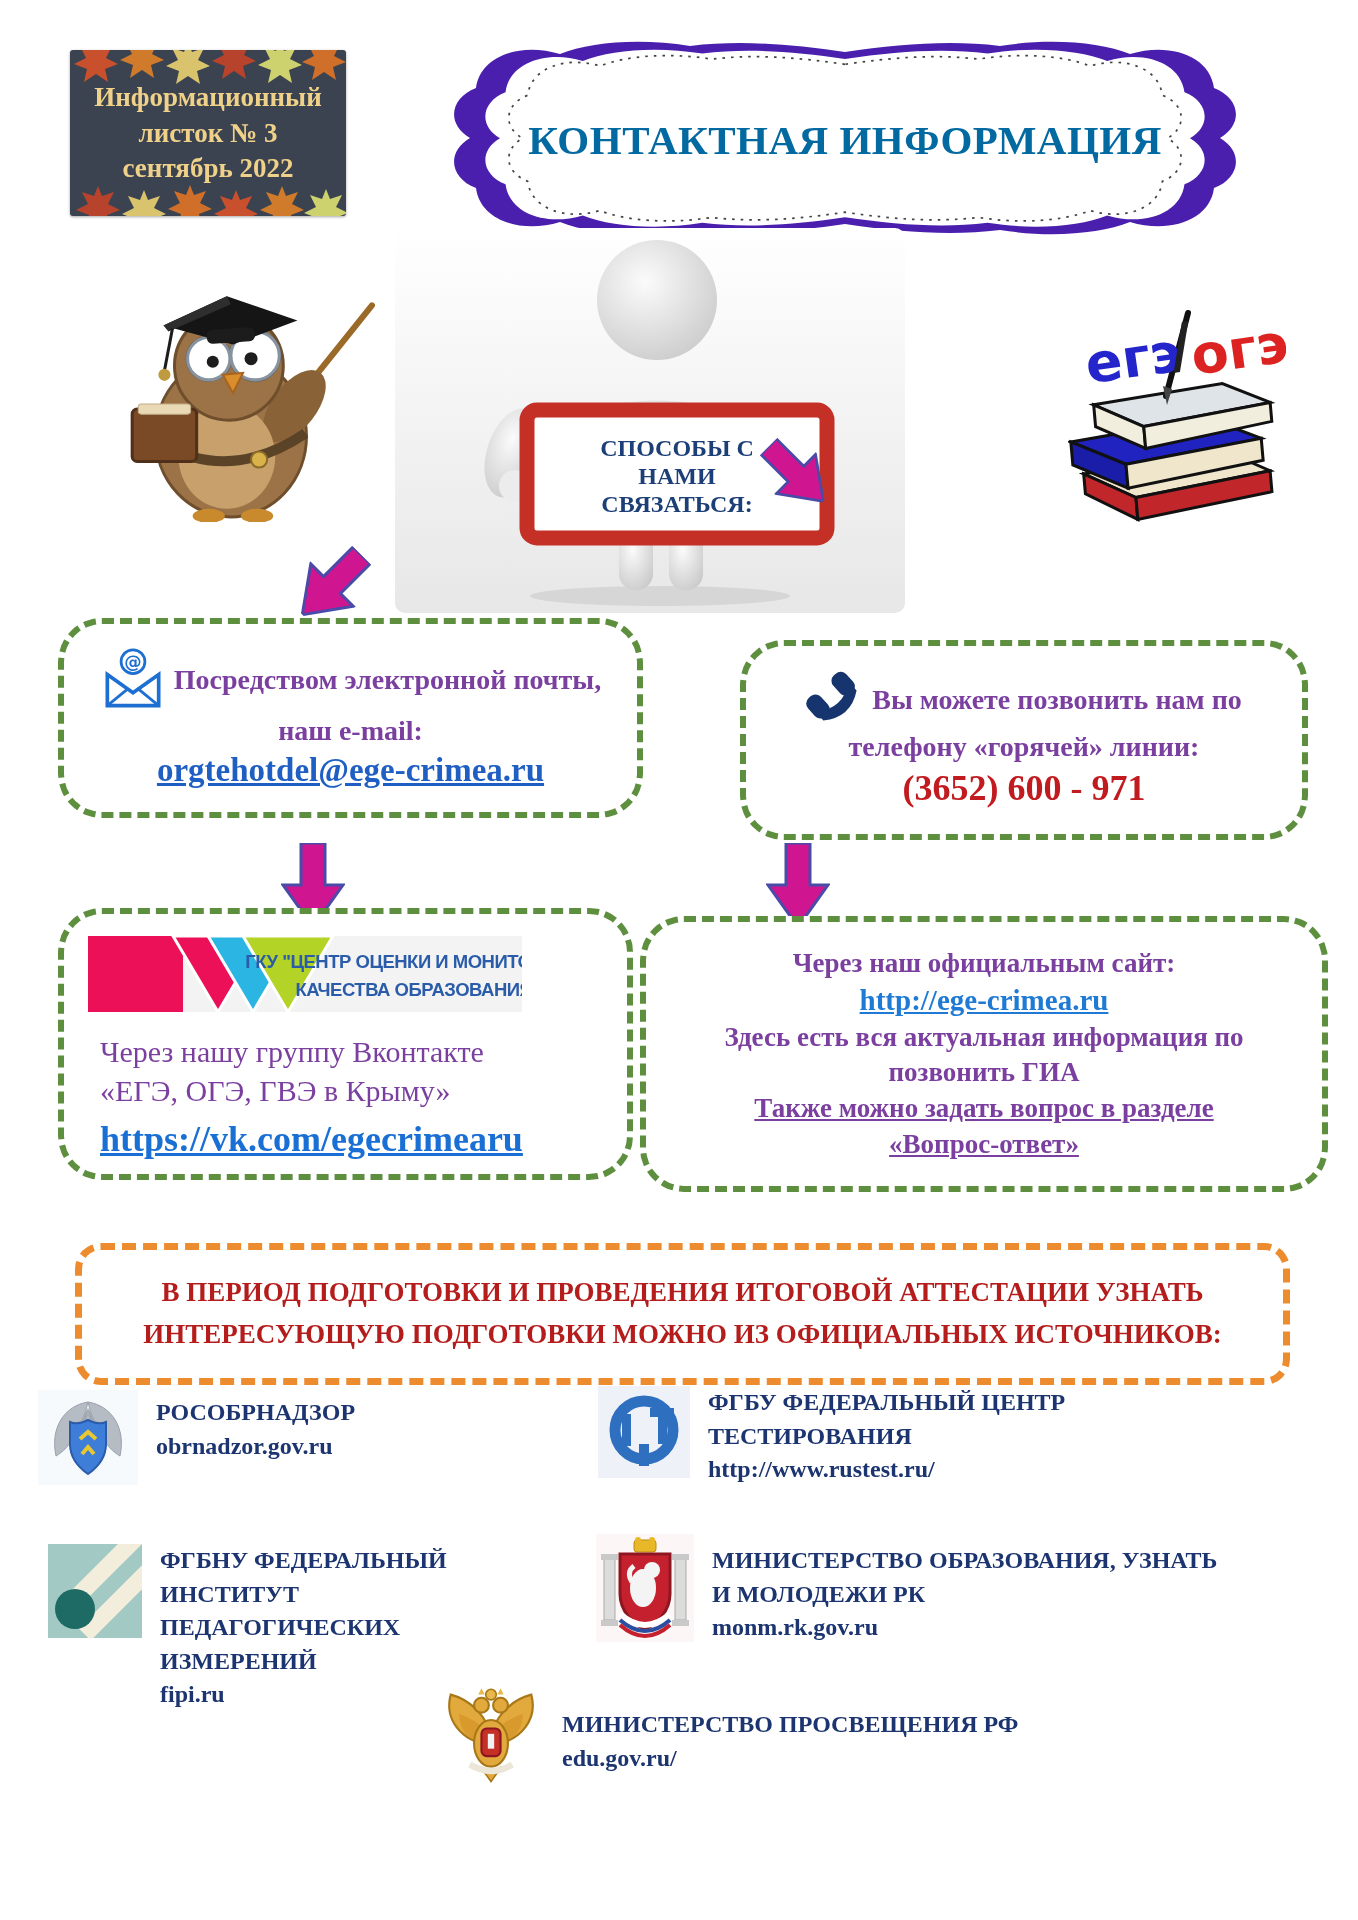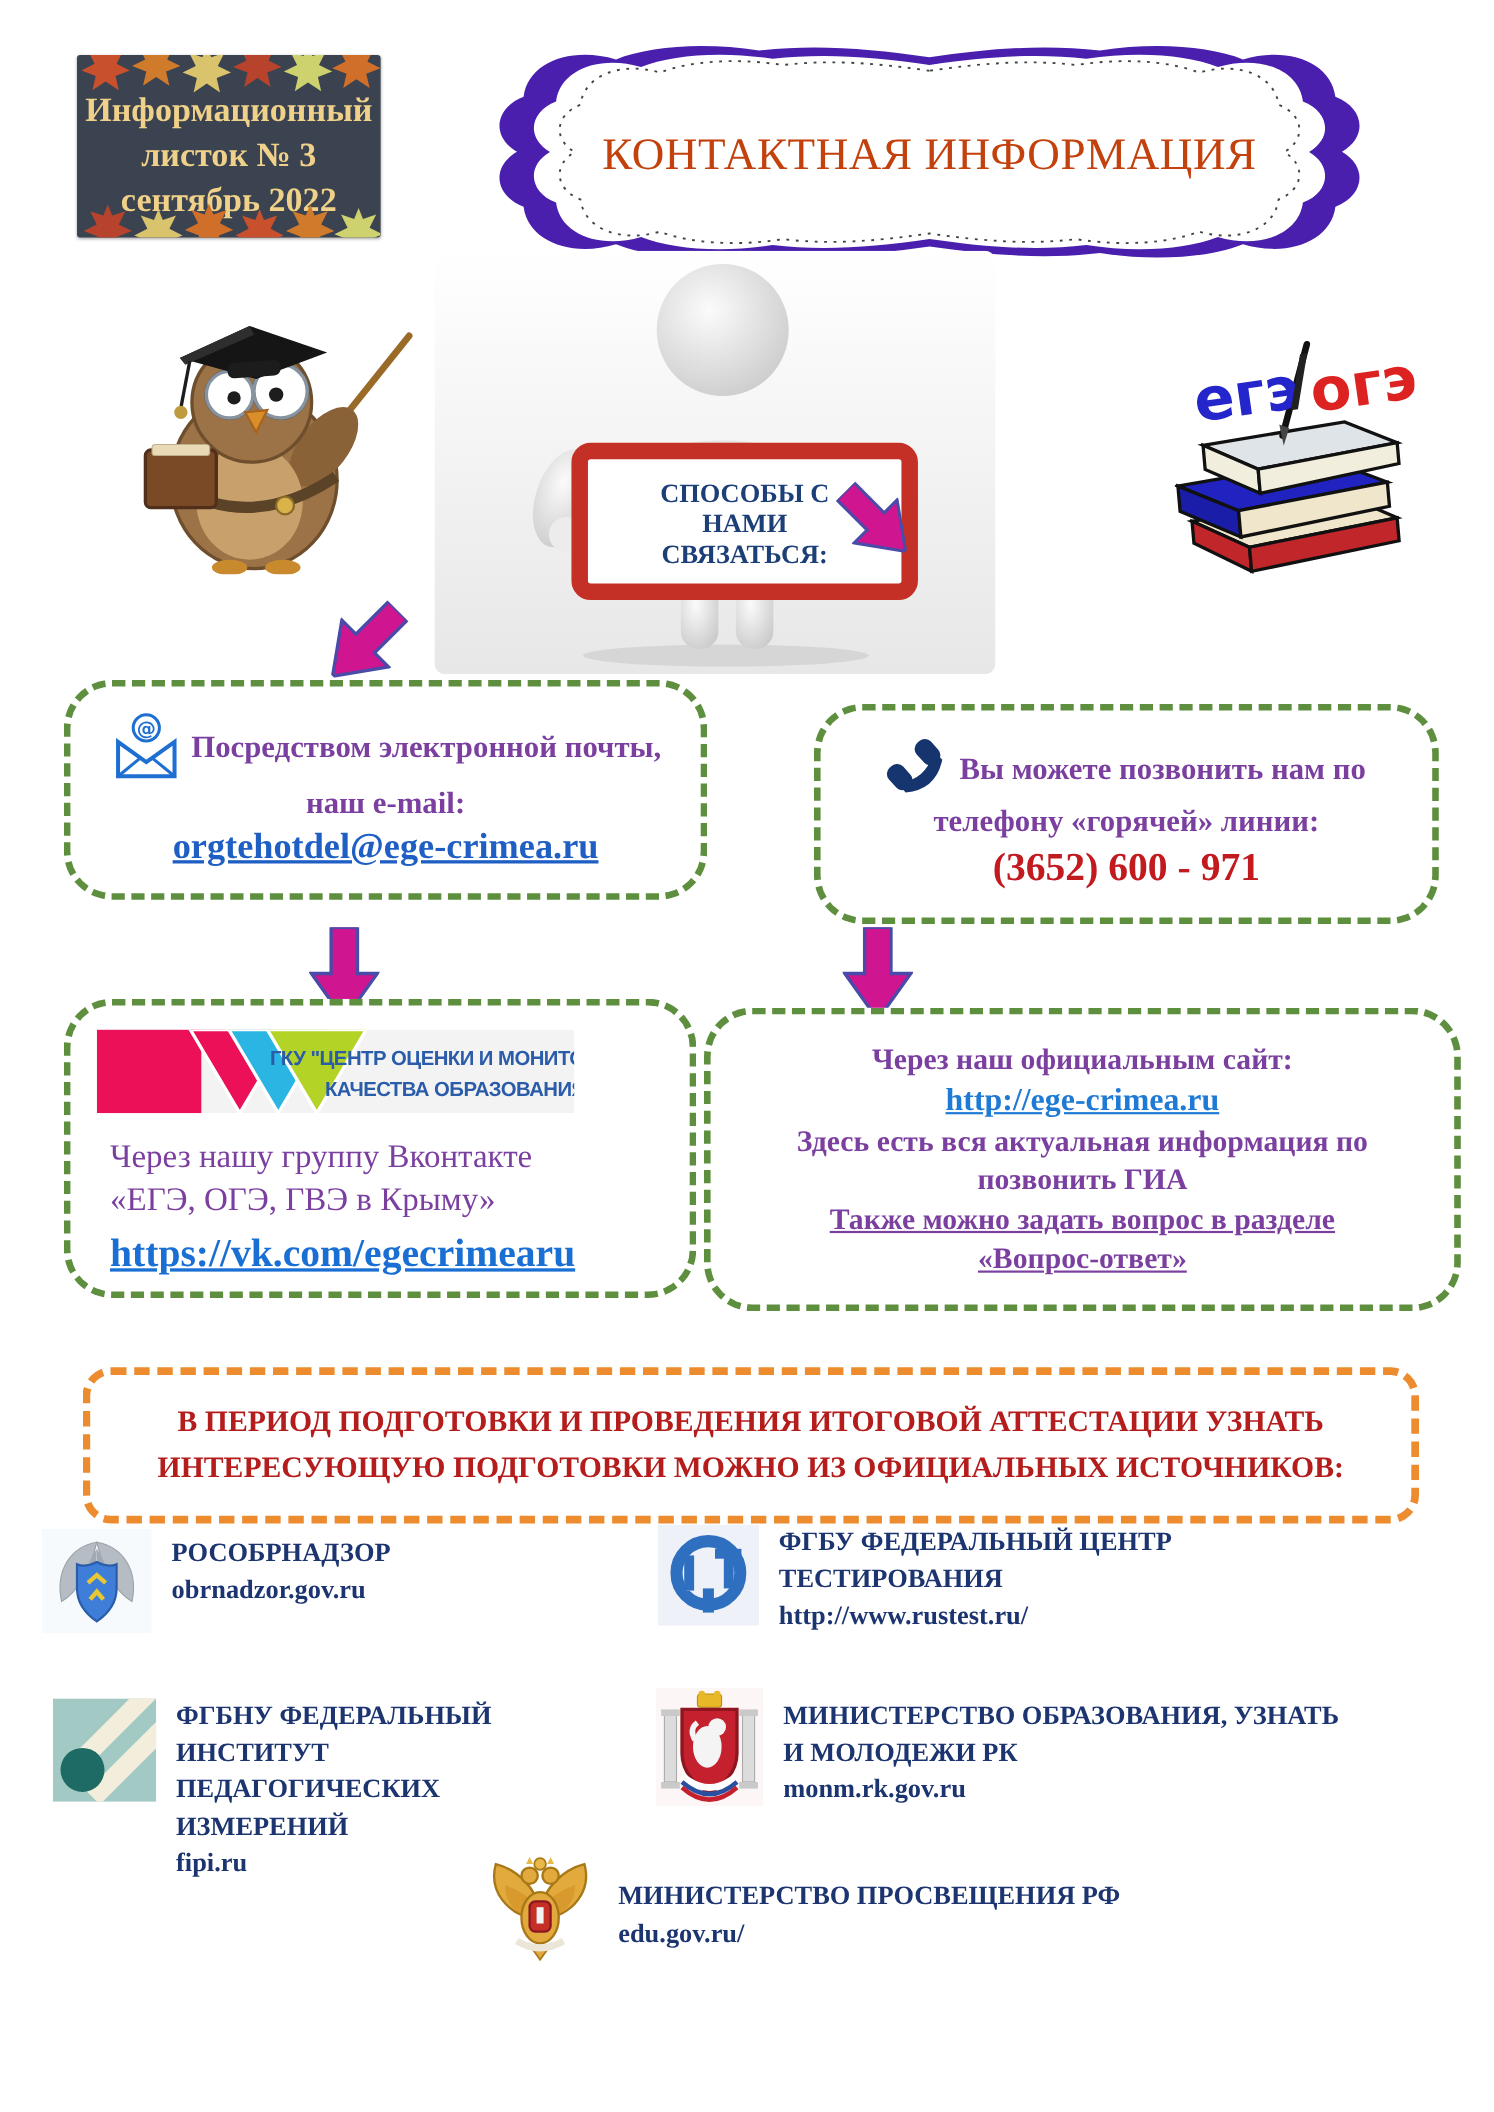--- a/index.html
+++ b/index.html
@@ -5,25 +5,25 @@
   html,body{margin:0;padding:0;background:#fff;}
   .page{
     position:relative;width:1358px;height:1920px;margin:0 auto;background:#ffffff;
     overflow:hidden;font-family:"Liberation Serif","DejaVu Serif",serif;
   }
   
   .banner{position:absolute;left:70px;top:50px;width:276px;height:166px;background:#3b4350;border-radius:3px;overflow:hidden;box-shadow:0 1px 3px rgba(0,0,0,.35);}
   .banner svg{position:absolute;left:0;width:100%;}
   .banner-leaves-top{top:-12px;}
   .banner-leaves-bottom{bottom:-12px;}
-  .banner-text{position:absolute;left:0;right:0;top:30px;text-align:center;color:#f0d189;font-weight:bold;font-size:31px;line-height:1.32;}
+  .banner-text{position:absolute;left:0;right:0;top:30px;text-align:center;color:#f0d189;font-weight:bold;font-size:27px;line-height:1.32;}
   
   .frame-wrap{position:absolute;left:440px;top:40px;width:810px;height:200px;}
   .main-title{position:absolute;left:440px;top:40px;width:810px;height:200px;display:flex;align-items:center;justify-content:center;
-    color:#c2410c;font-weight:normal;font-size:41px;letter-spacing:.5px;}
+    color:#0369a1;font-weight:bold;font-size:41px;letter-spacing:.5px;}
   
   .owl{position:absolute;left:108px;top:270px;width:272px;height:252px;}
   .person{position:absolute;left:395px;top:228px;width:510px;height:385px;}
   .books{position:absolute;left:1068px;top:258px;width:218px;height:268px;}
   
   .arr{position:absolute;width:64px;height:84px;}
   .arr-dl{left:300px;top:543px;transform:rotate(45deg);}
   .arr-dr{left:764px;top:432px;transform:rotate(-45deg) scale(.92);}
   .arr-v1{left:281px;top:843px;}
   .arr-v2{left:766px;top:843px;}

